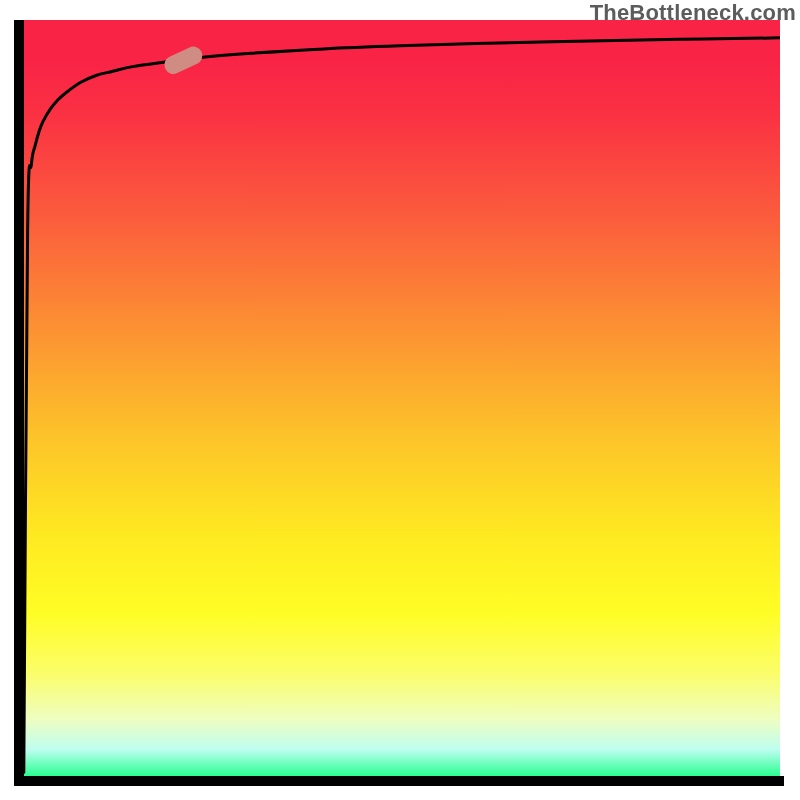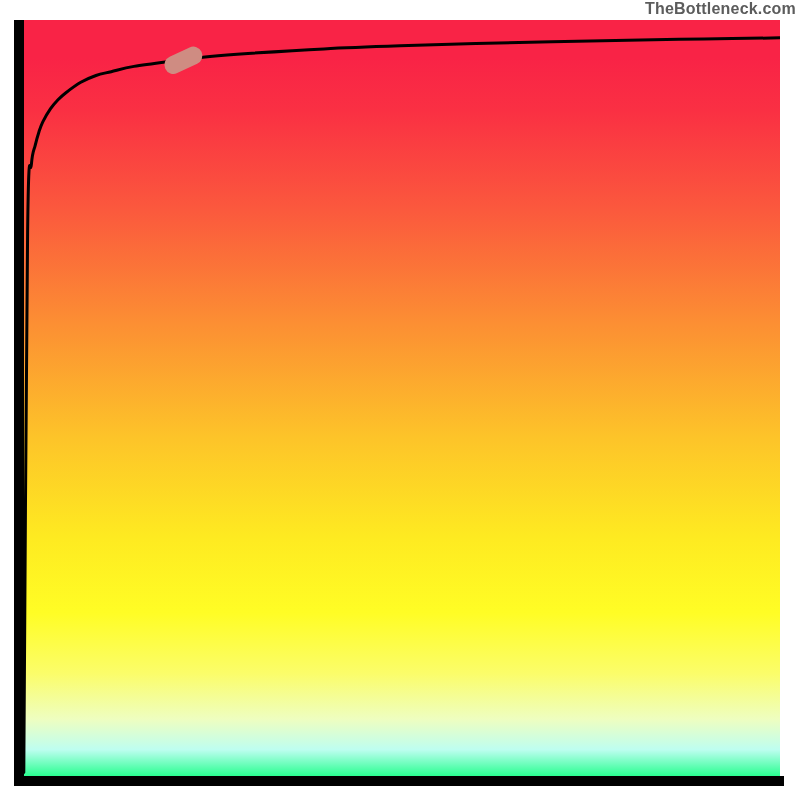--- a/index.html
+++ b/index.html
@@ -41,21 +41,21 @@
       #fbfd6a 86%,
       #eefec0 92%,
       #befef0 96%,
       #13fe82 100%
     );
   }
   .watermark {
     position: absolute;
     top: 0px;
     right: 4px;
-    font-size: 16px;
+    font-size: 22px;
     font-weight: 600;
     color: #5c5c5c;
     letter-spacing: 0.2px;
     user-select: none;
   }
   svg.axes {
     position: absolute;
     left: 0; top: 0;
   }
   svg.curve {

